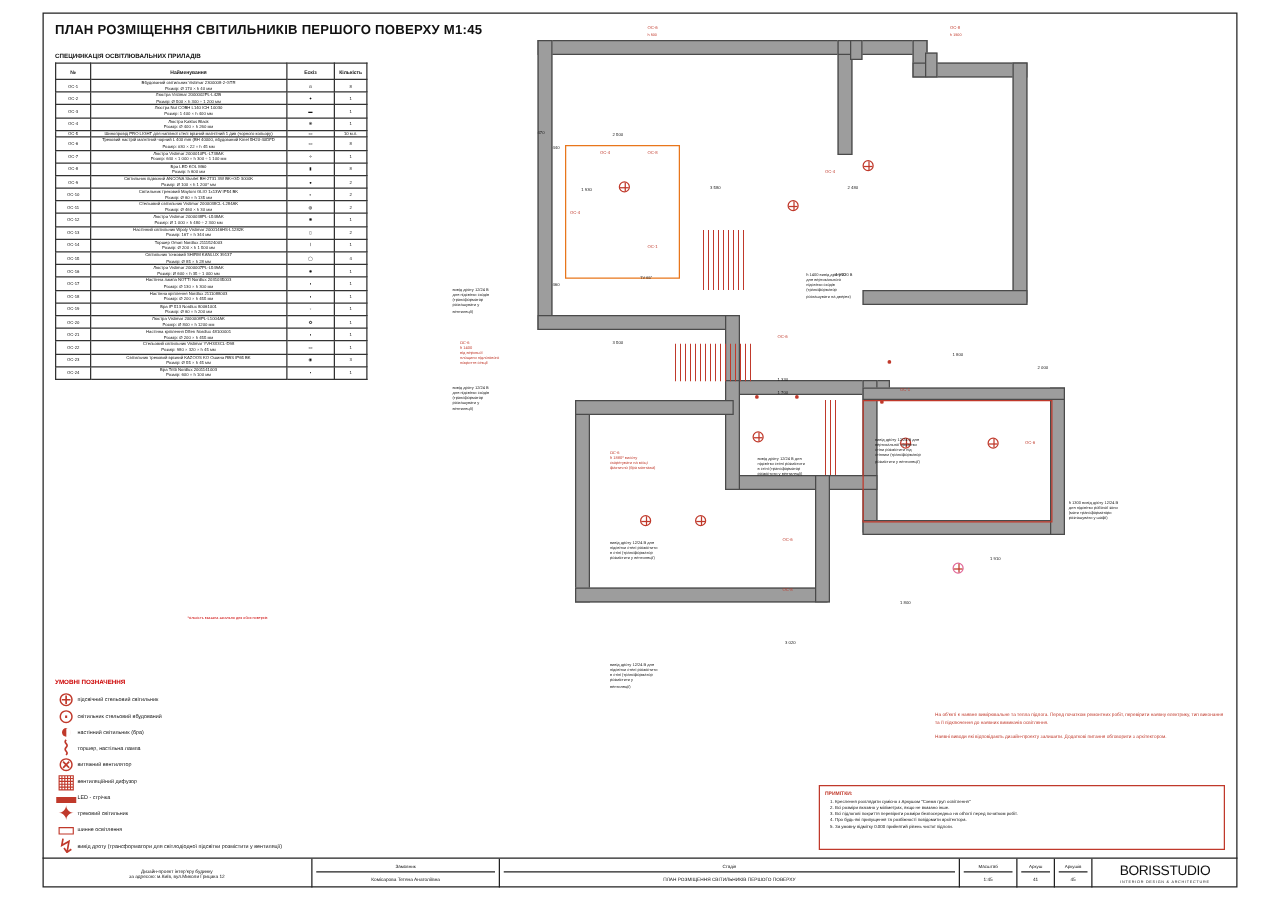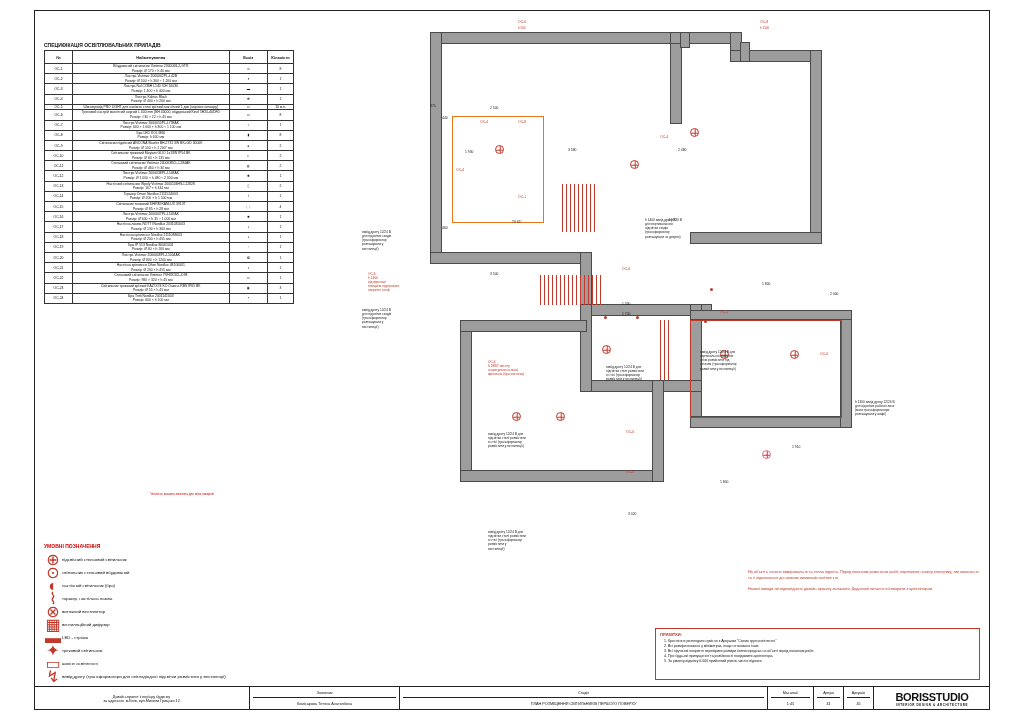--- a/index.html
+++ b/index.html
@@ -49,29 +49,30 @@
   .notes{position:absolute;left:655px;top:628px;width:325px;height:52px;border:.6px solid #c0392b;box-sizing:border-box;padding:3px 4px;}
   .notes h4{margin:0 0 2px;font-size:4px;color:#c0392b;font-weight:bold;}
   .notes ol{margin:0;padding-left:8px;}
   .notes li{font-size:3.5px;line-height:1.45;}
 
   
   .tb{position:absolute;left:34px;top:686px;width:956px;height:24px;border-top:1px solid #222;box-sizing:border-box;display:flex;}
   .tb div{border-right:.7px solid #222;box-sizing:border-box;font-size:4px;display:flex;flex-direction:column;justify-content:center;align-items:center;text-align:center;padding:1px 3px;}
   .tb .hd{font-size:3.6px;border-bottom:.7px solid #222;width:100%;height:9px;display:flex;align-items:center;justify-content:center;}
   .tb .bd{flex:1;display:flex;align-items:center;justify-content:center;font-size:3.8px;width:100%;}
-  .logo{width:116px;border-right:none !important;font-weight:bold;}
+  .logo{width:116px;border-right:none !important;font-weight:normal;}
   .logo .l1{font-size:11px;letter-spacing:-.3px;}
   .logo .l2{font-size:3px;letter-spacing:.6px;}
 </style>
 </head>
 <body>
 
 <div id="sheet">
   <div class="frame"></div>
+  <div class="title">ПЛАН РОЗМІЩЕННЯ СВІТИЛЬНИКІВ ПЕРШОГО ПОВЕРХУ М1:45</div>
   <div class="subttl">СПЕЦИФІКАЦІЯ ОСВІТЛЮВАЛЬНИХ ПРИЛАДІВ</div>
 
   <table class="spec">
     <thead>
       <tr>
         <th>№</th>
         <th>Найменування</th>
         <th>Ескіз</th>
         <th>Кількість</th>
       </tr>

